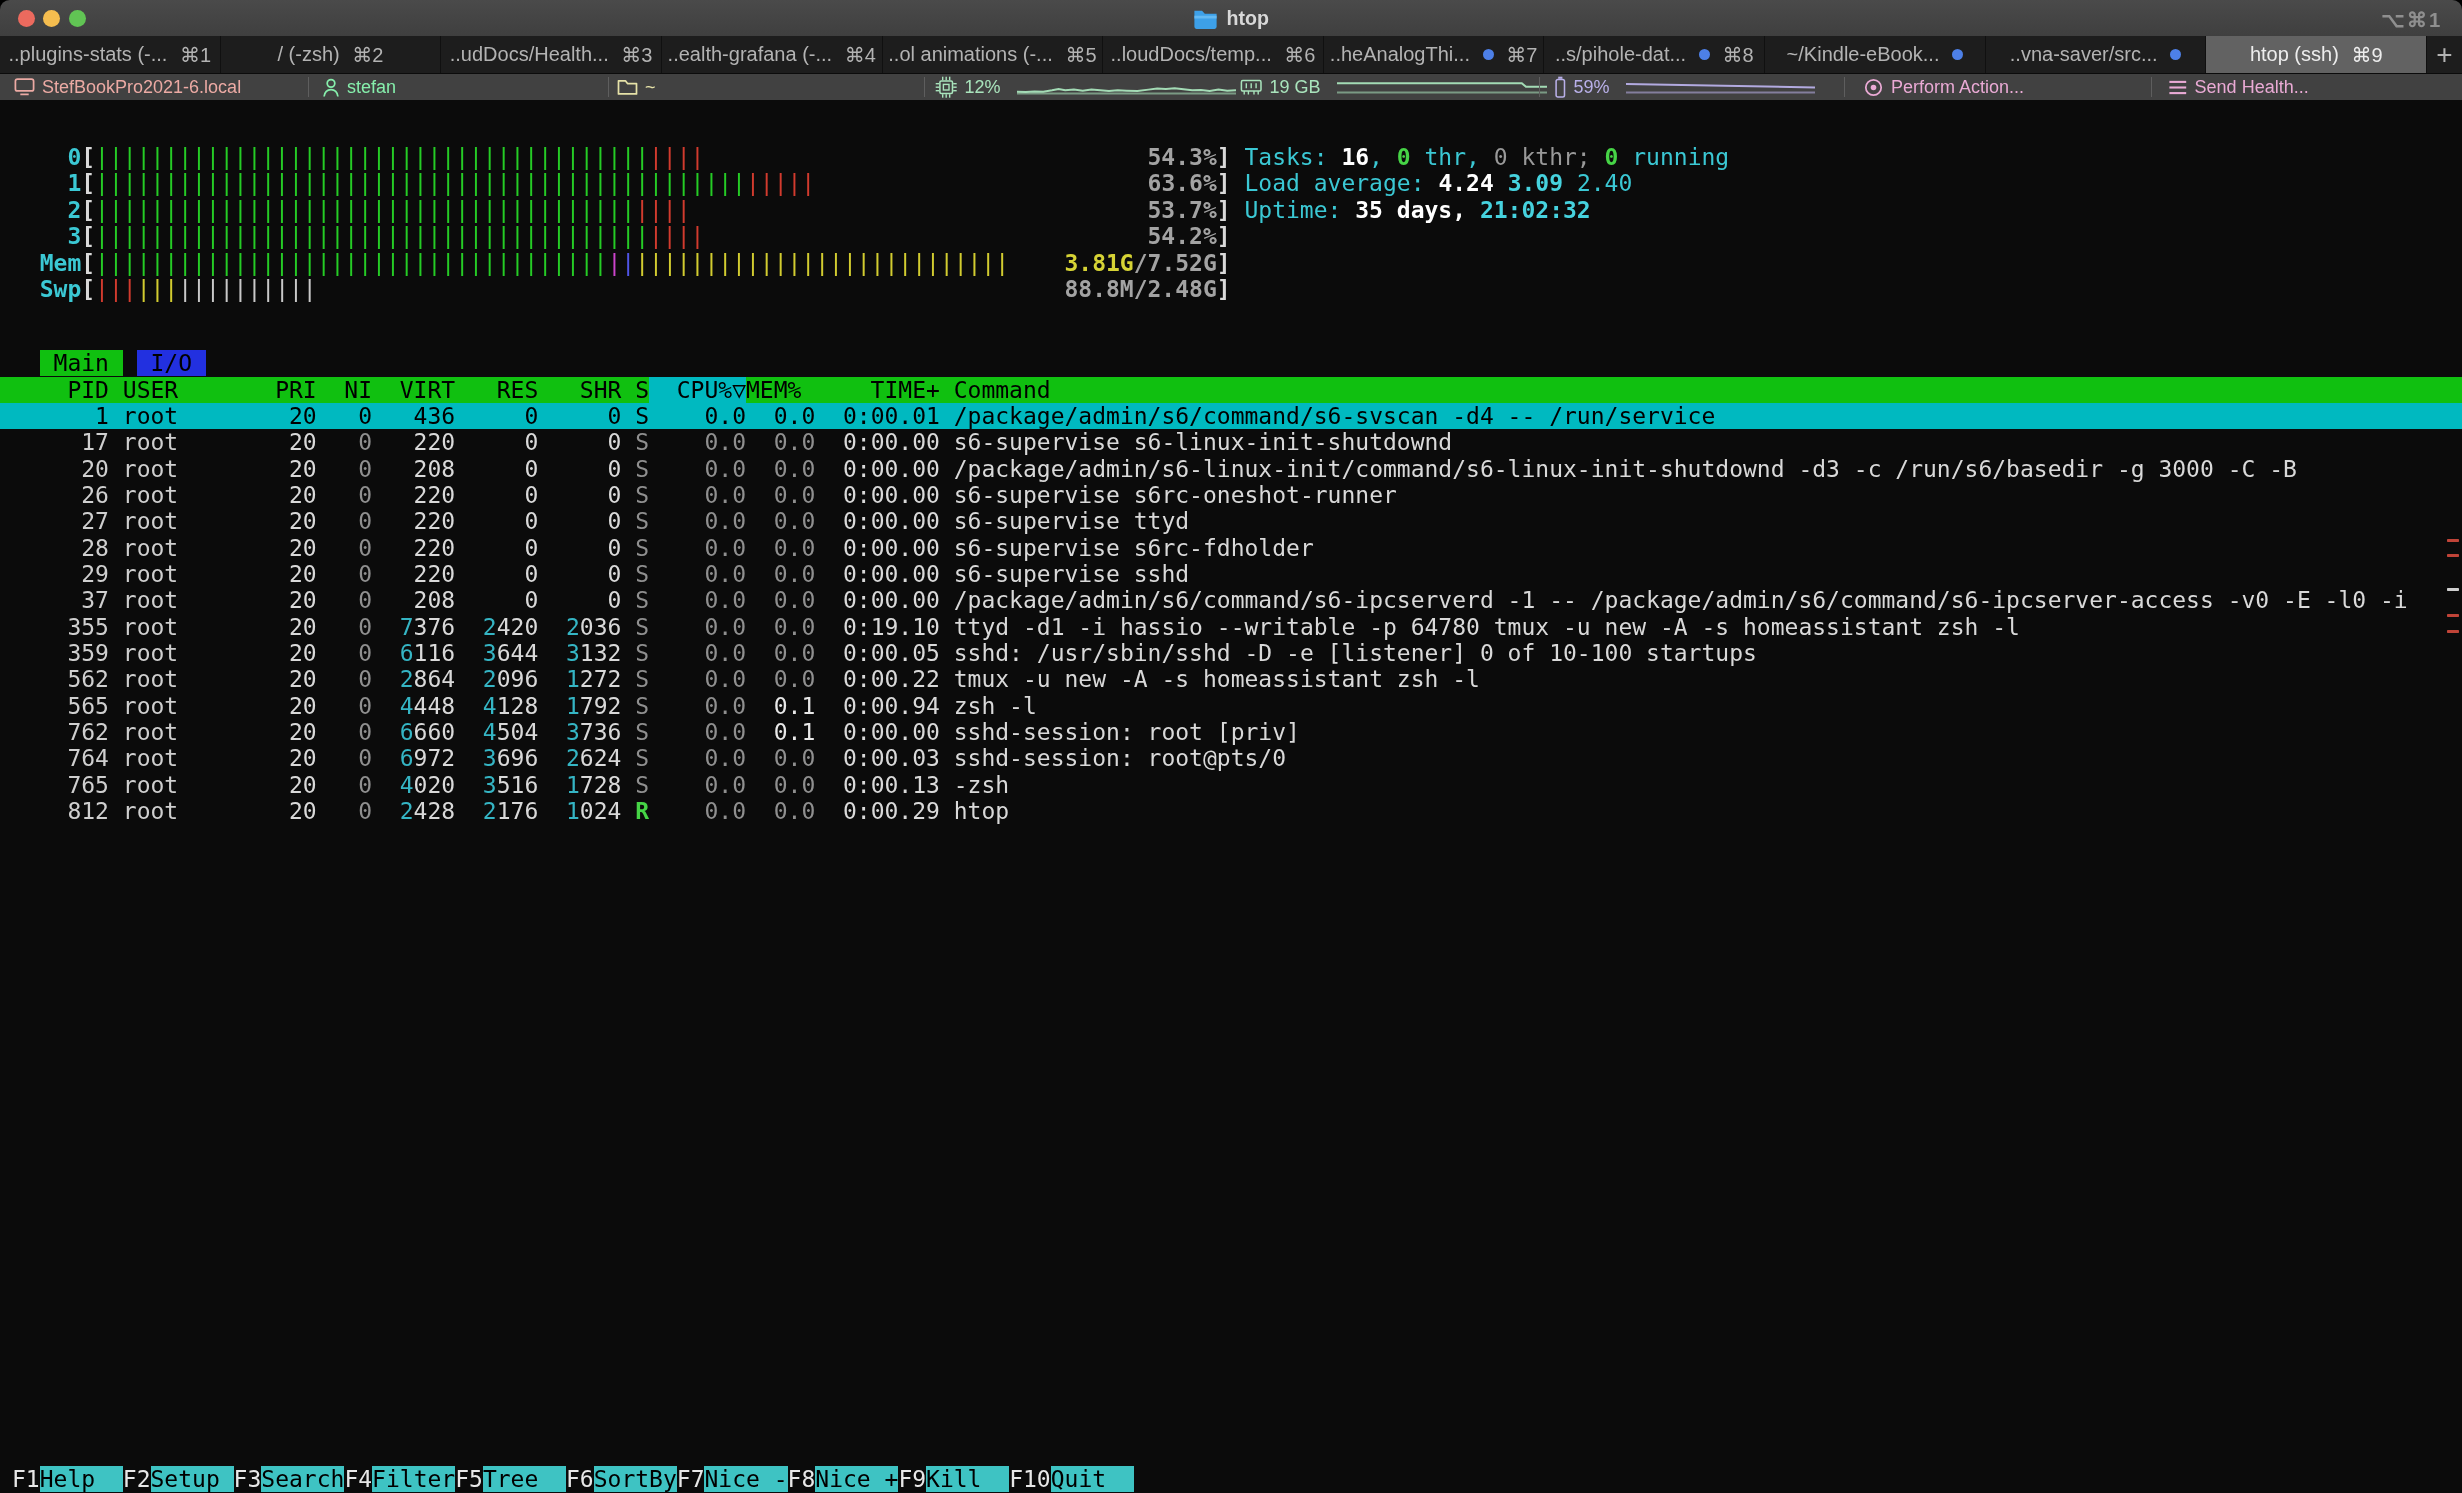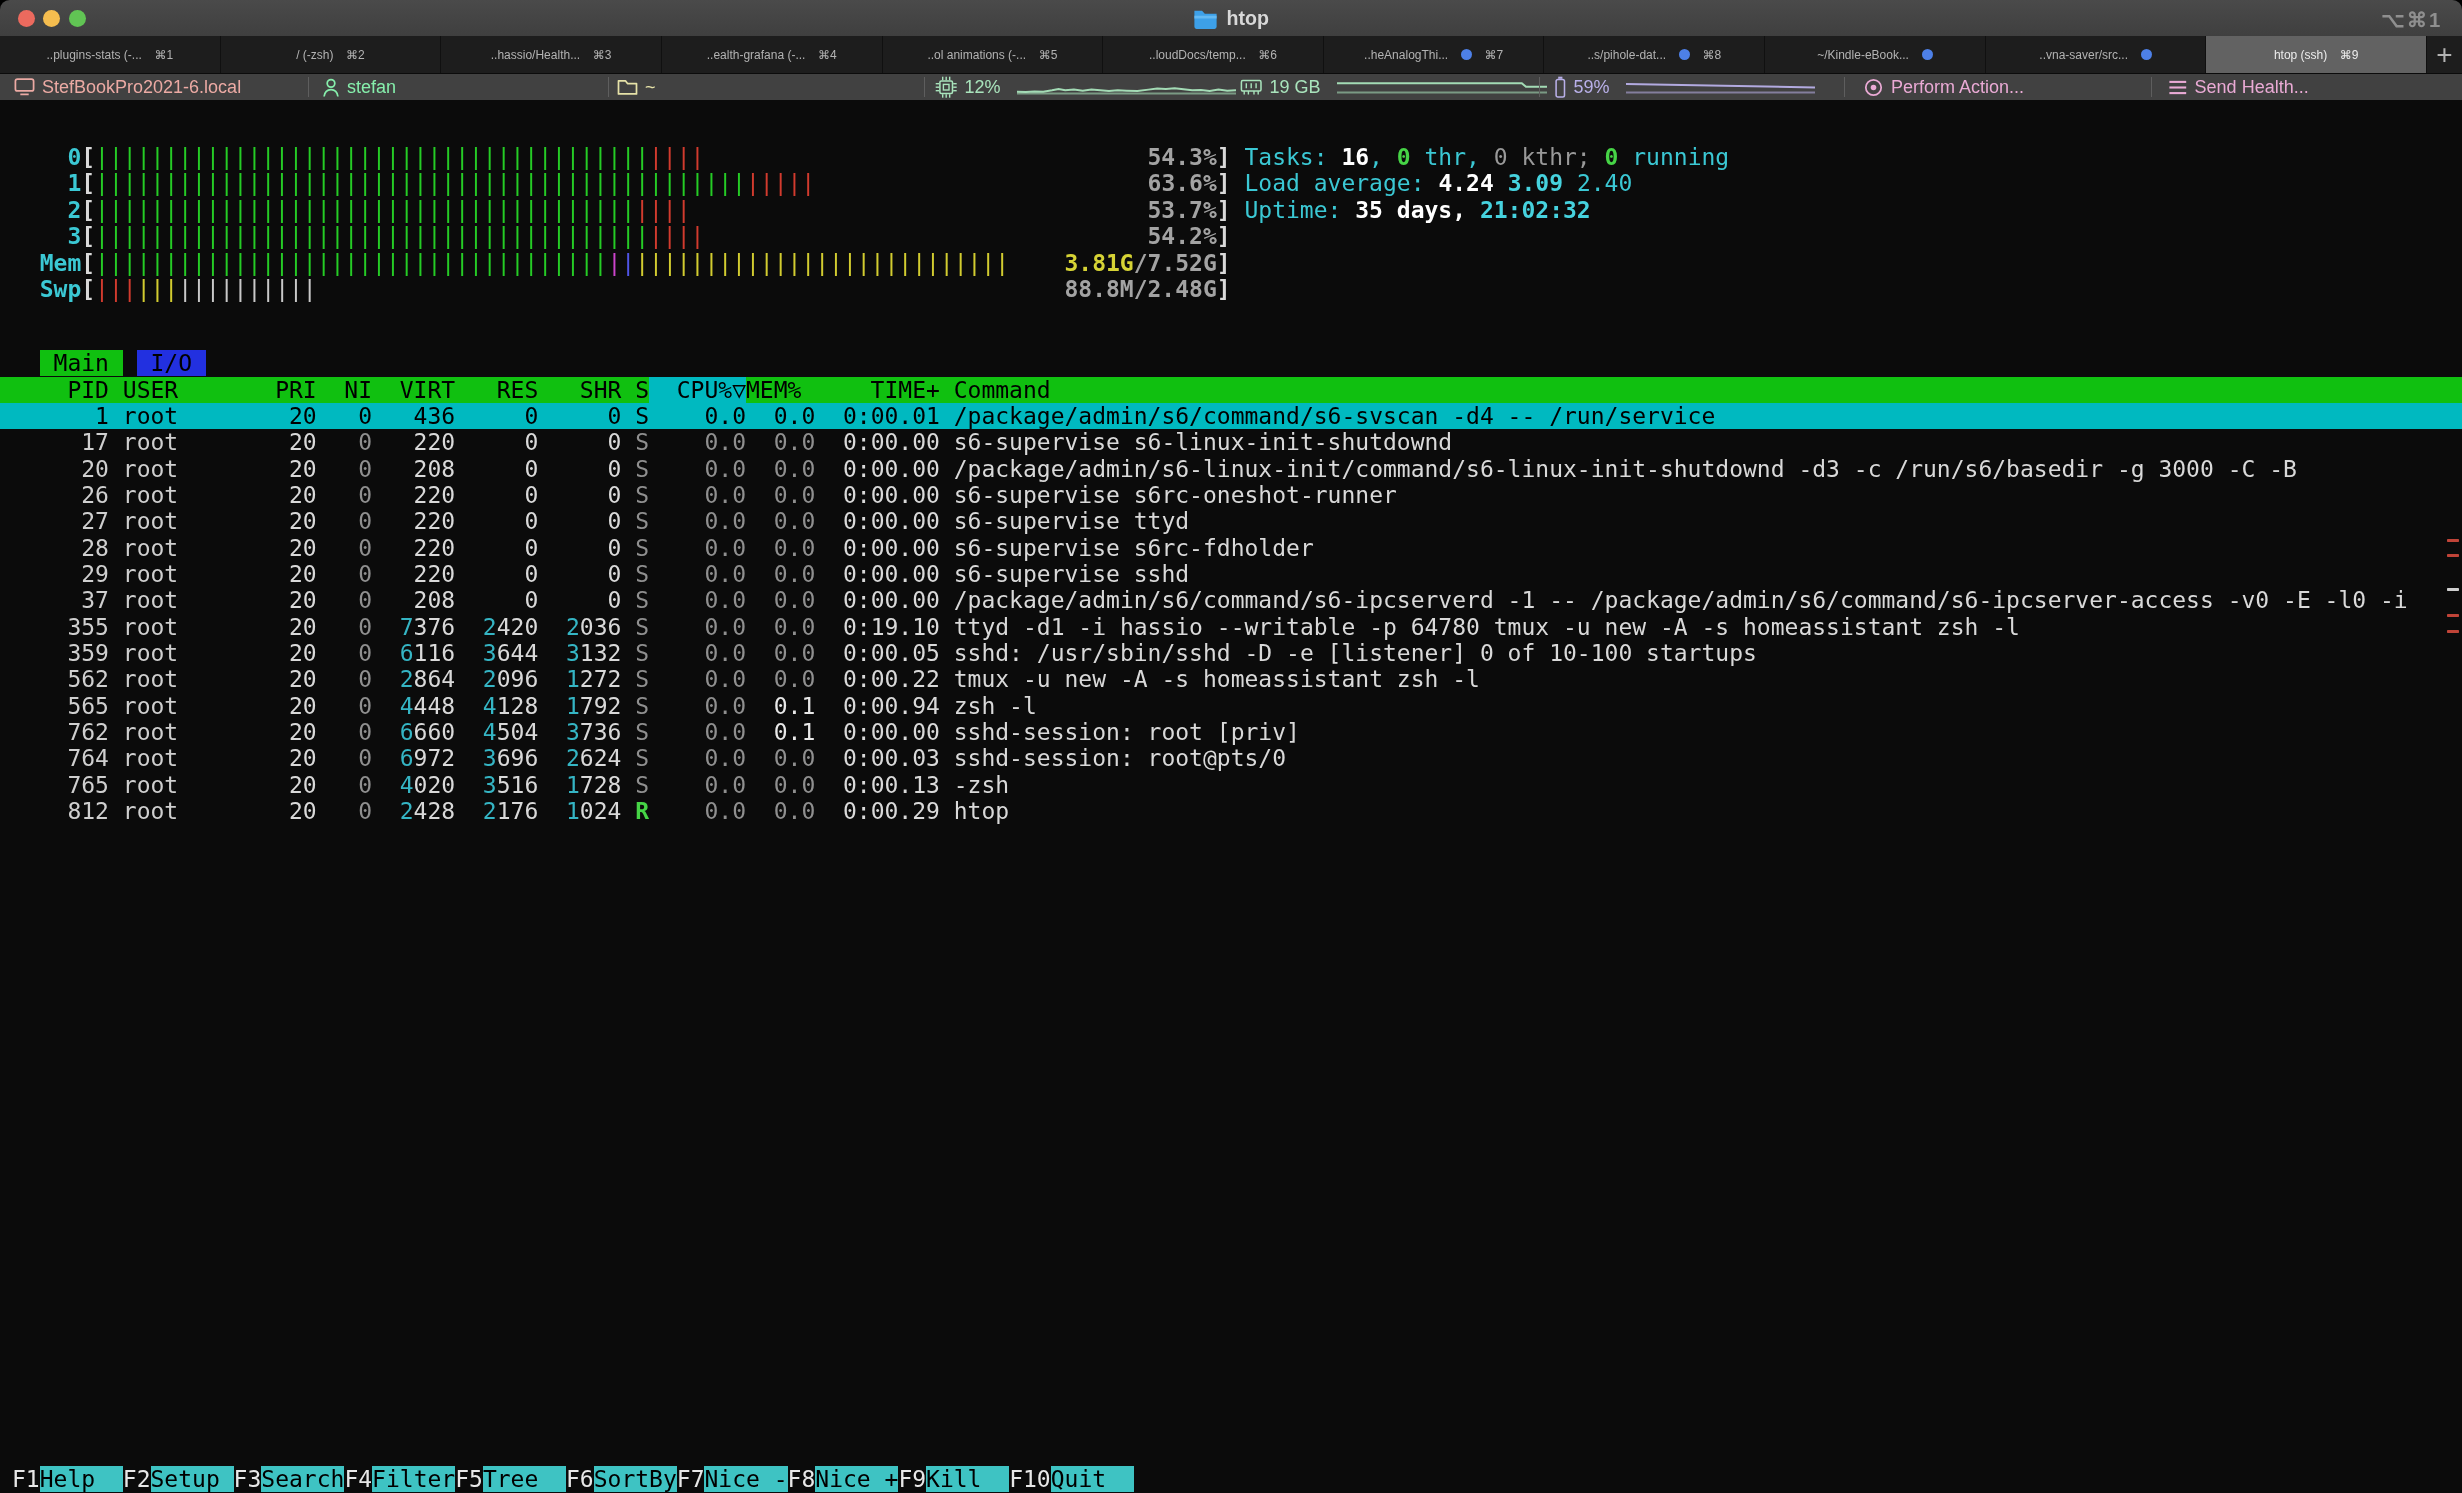--- a/index.html
+++ b/index.html
@@ -12,21 +12,21 @@
     background:linear-gradient(#4a4a4a,#3f3f3f);border-bottom:0.7px solid #1a1a1a;}
   .traffic{position:absolute;top:9.8px;width:17px;height:17px;border-radius:50%;}
   #title-wrap{position:absolute;inset:0;display:flex;align-items:center;justify-content:center;gap:8.4px;}
   #window-title{color:#d8d8d8;font-weight:bold;font-size:19.6px;}
   #window-shortcut{position:absolute;right:19.6px;top:7.7px;color:#8f8f8f;font-size:20.3px;font-weight:bold;letter-spacing:2.1px;}
 
   
   #tabbar{position:absolute;top:36px;left:0;right:0;height:37px;background:#1d1d1d;display:flex;}
   #tabs-wrap{display:flex;flex:1 1 auto;min-width:0;}
   .tab{flex:1 1 0;min-width:0;display:flex;align-items:center;justify-content:center;gap:12.6px;
-       color:#b3b3b3;font-size:12px;border-right:1.4px solid #101010;white-space:nowrap;overflow:hidden;padding:0 4.2px;}
+       color:#b3b3b3;font-size:20px;border-right:1.4px solid #101010;white-space:nowrap;overflow:hidden;padding:0 4.2px;}
   .tab.active{background:#626262;color:#ededed;}
   .tab-dot{width:11.2px;height:11.2px;border-radius:50%;background:#4d80e8;flex:0 0 auto;}
   #new-tab{width:35px;display:flex;align-items:center;justify-content:center;color:#b3b3b3;font-size:28px;font-weight:300;}
 
   
   #statusbar{position:absolute;top:74px;left:0;right:0;height:26px;background:#414141;}
   .status-item{position:absolute;top:0;height:26px;display:flex;align-items:center;gap:7px;
                font-size:18px;font-weight:500;white-space:nowrap;}
   .status-item svg{flex:0 0 auto;}
   .status-sep{position:absolute;top:2.8px;width:1.4px;height:20.3px;background:#5e5e5e;}
@@ -60,21 +60,21 @@
     <div id="tabs-wrap">
         <div class="tab">
           <span>..plugins-stats (-...</span>
           <span>⌘1</span>
         </div>
         <div class="tab">
           <span>/ (-zsh)</span>
           <span>⌘2</span>
         </div>
         <div class="tab">
-          <span>..hassio/Health...</span>
+          <span>..udDocs/Health...</span>
           <span>⌘3</span>
         </div>
         <div class="tab">
           <span>..ealth-grafana (-...</span>
           <span>⌘4</span>
         </div>
         <div class="tab">
           <span>..ol animations (-...</span>
           <span>⌘5</span>
         </div>

